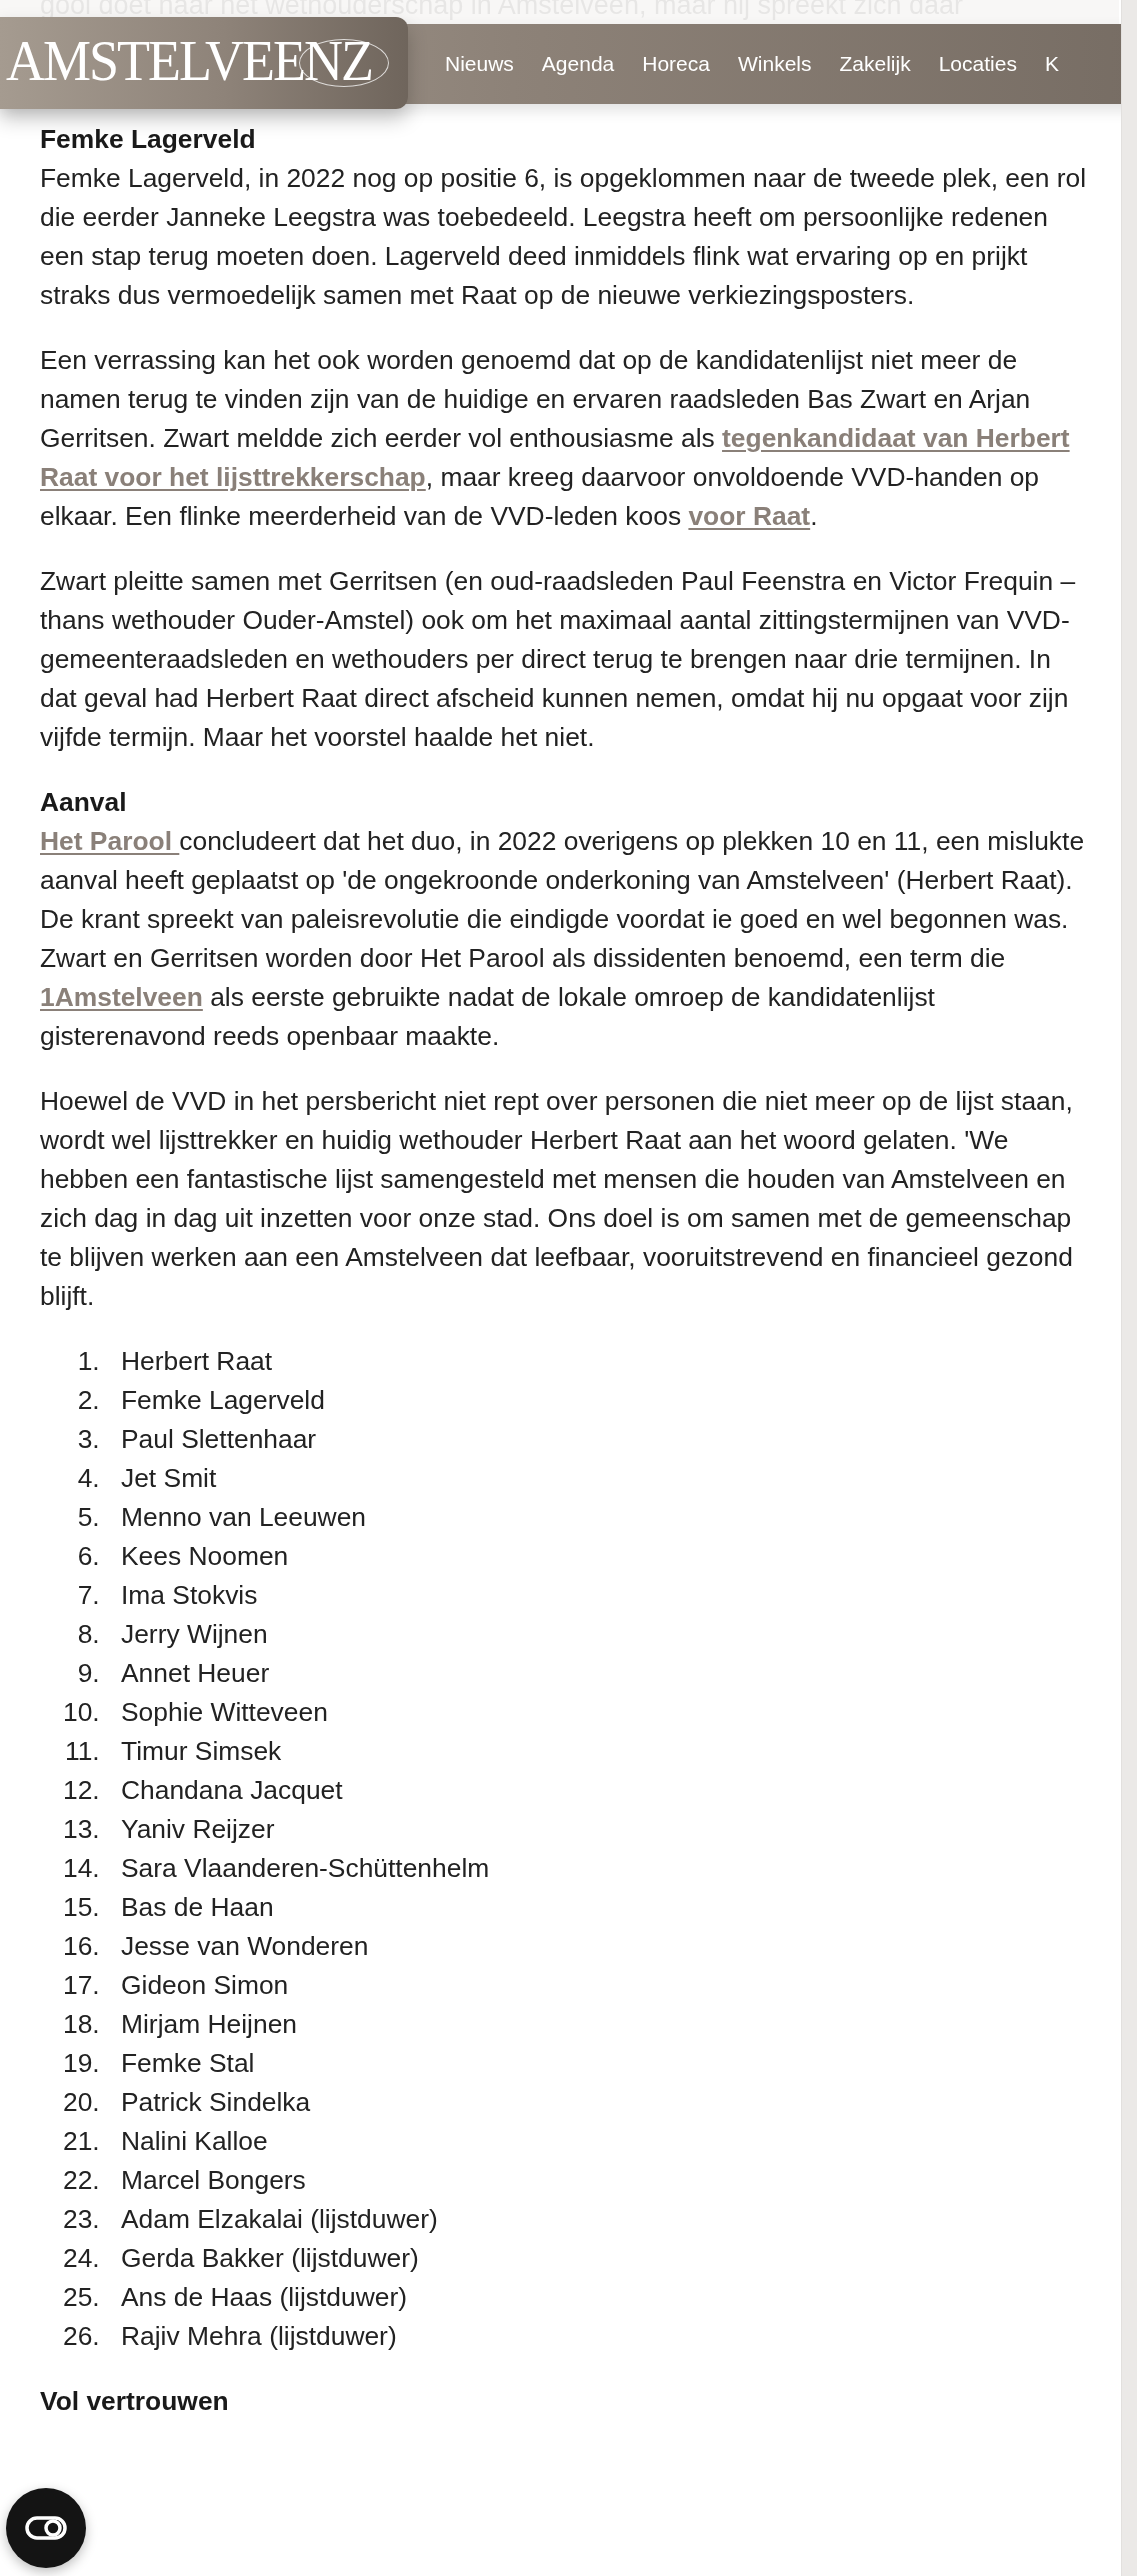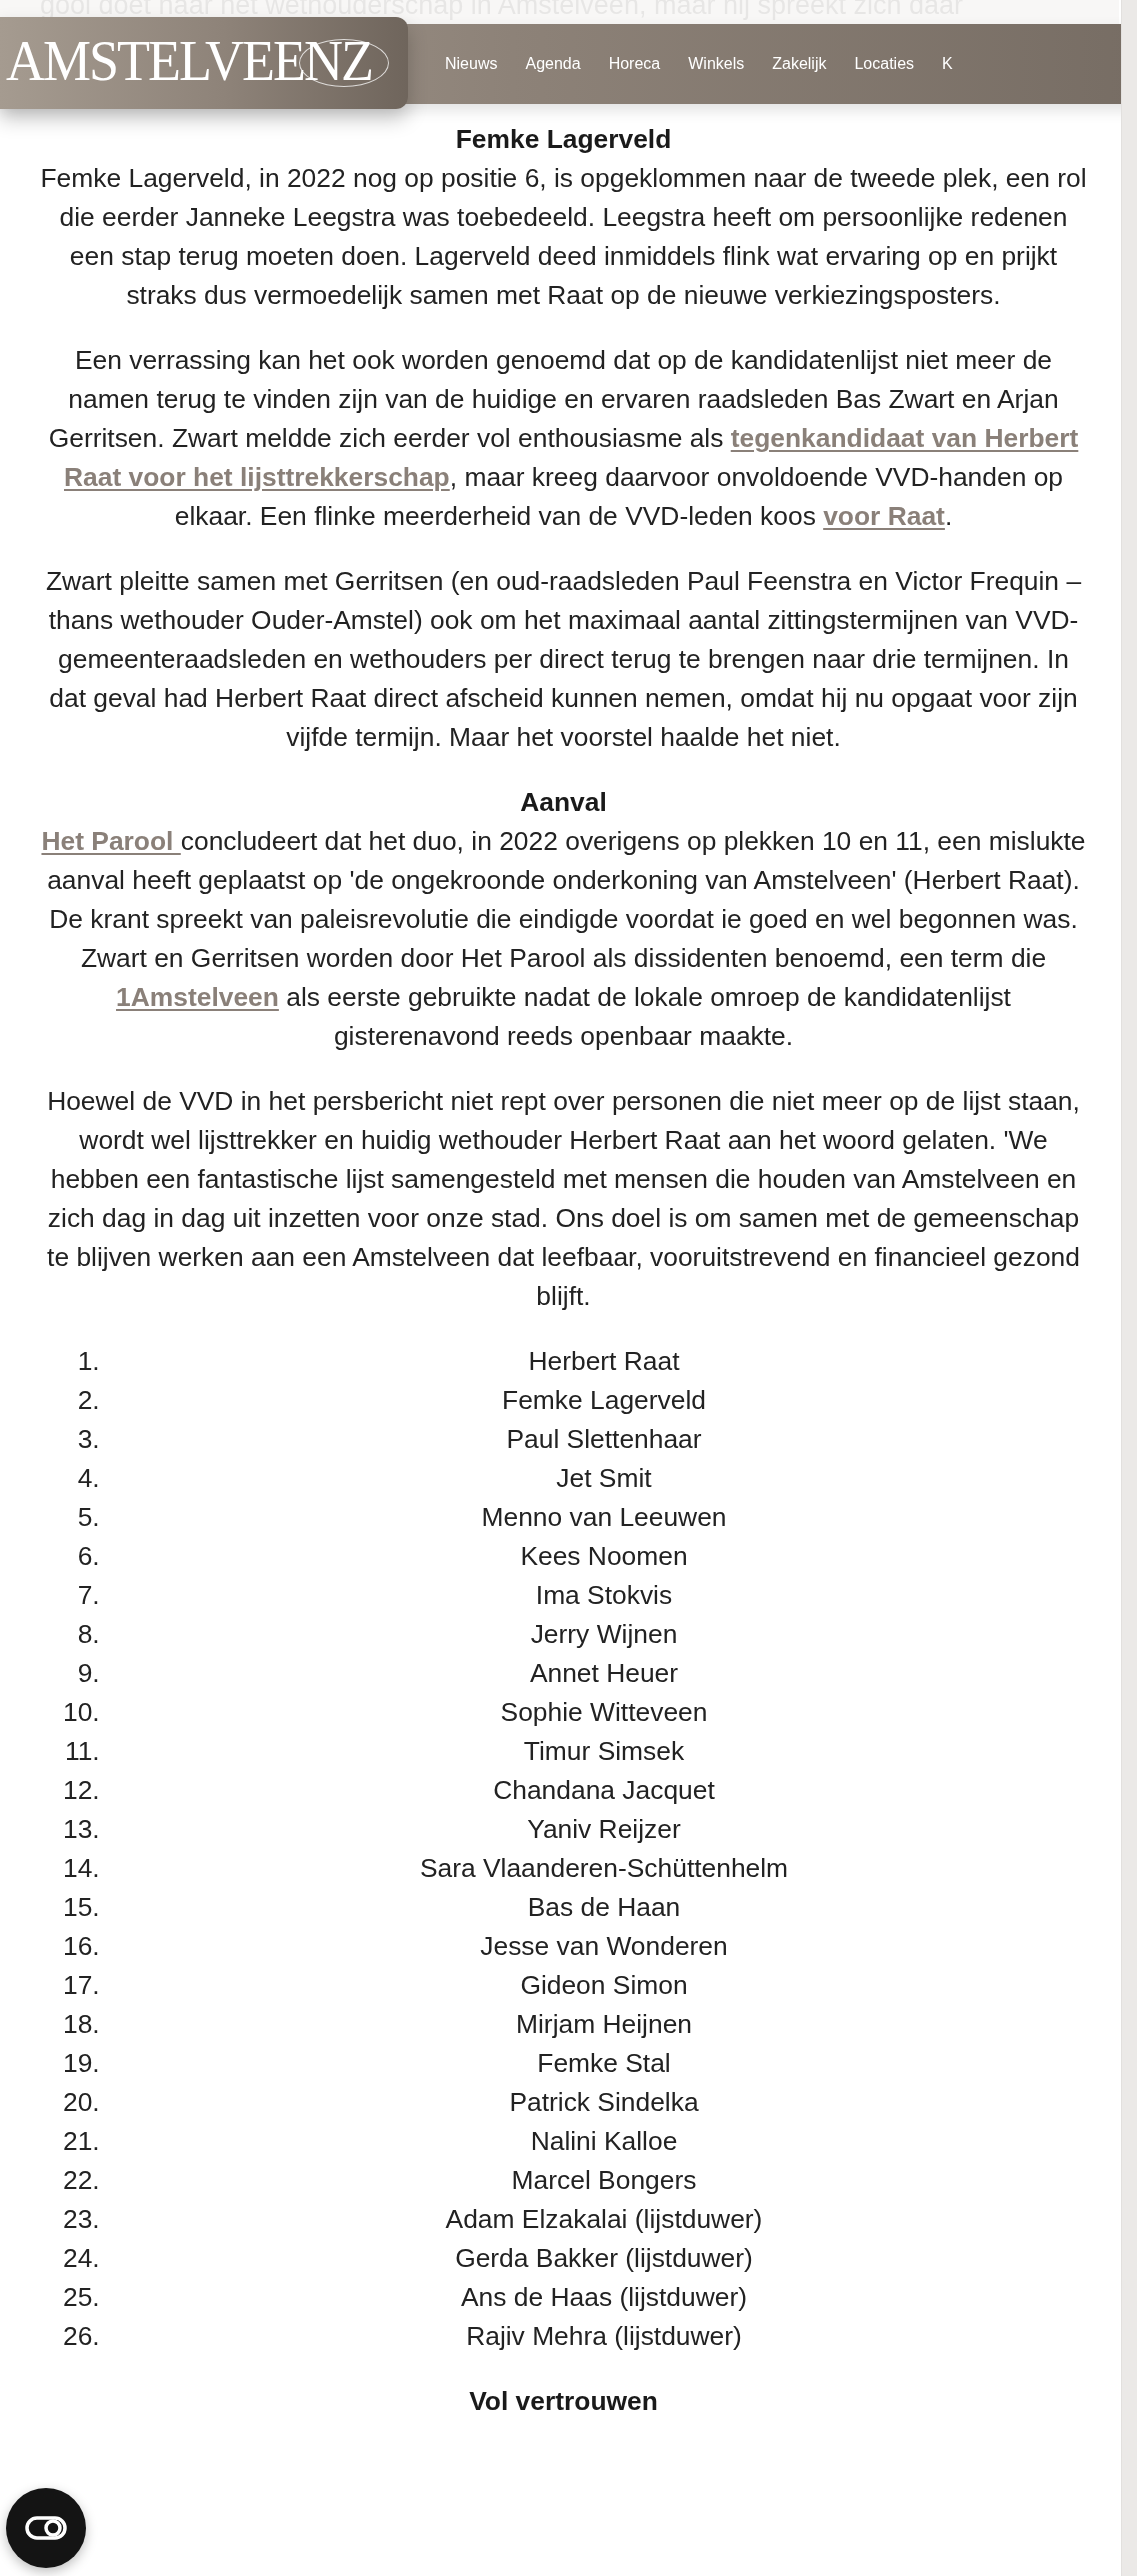--- a/index.html
+++ b/index.html
@@ -11,21 +11,20 @@
     font-family: "Liberation Sans", sans-serif;
     color: #1f1f1f;
     position: relative;
   }
   .page {
     position: absolute;
     left: 0; top: 0;
     width: 1119px;
     height: 1864px;
     background: #ffffff;
-    text-align: center;
   }
   .scrollbar-track {
     position: absolute;
     right: 0; top: 0;
     width: 16px;
     height: 2576px;
     background: #ebe9e7;
     border-left: 1px solid #e2e0de;
   }
   
@@ -90,21 +89,21 @@
   .nav-items {
     position: absolute;
     left: 445px;
     top: 0;
     height: 80px;
     display: flex;
     align-items: center;
     gap: 0;
   }
   .nav-item {
-    font-size: 16px;
+    font-size: 21px;
     color: #ffffff;
     margin-right: 28px;
     white-space: nowrap;
     cursor: pointer;
   }
   
   .article {
     position: absolute;
     left: 40px;
     top: 120px;

